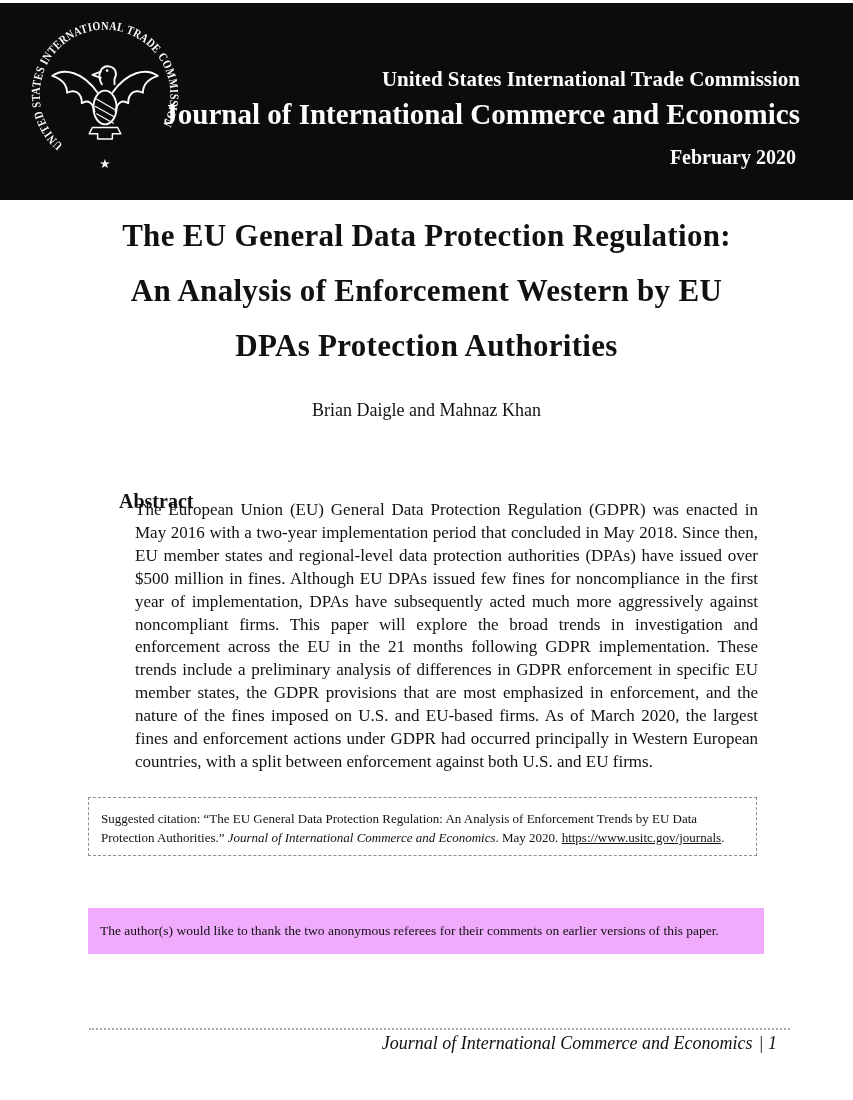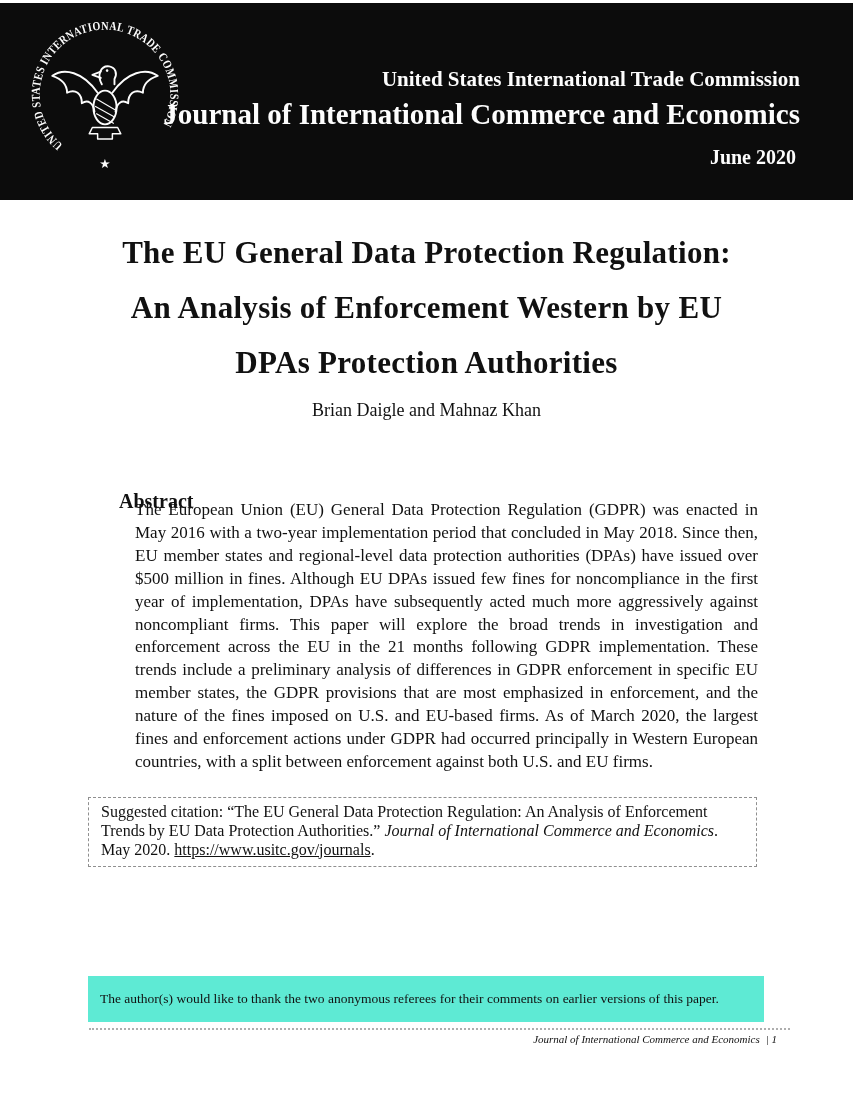--- a/index.html
+++ b/index.html
@@ -9,47 +9,47 @@
   
   .banner{position:absolute;top:3px;left:0;width:853px;height:197px;
           background:#0c0c0c;color:#fdfdfd;}
   .seal{position:absolute;left:26px;top:16px;width:158px;height:158px;}
   .b-line{position:absolute;font-weight:bold;line-height:1.15;white-space:nowrap;}
   .b1{right:53px;top:64px;font-size:21px;}
   .b2{right:53px;top:95px;font-size:29px;}
   .b3{right:57px;top:143px;font-size:20px;}
 
   
-  .title{position:absolute;top:225px;left:0;width:853px;margin:0;text-align:center;
+  .title{position:absolute;top:208px;left:0;width:853px;margin:0;text-align:center;
          font-size:31px;font-weight:bold;line-height:55px;letter-spacing:0.3px;}
   .title span{display:block;}
   .byline{position:absolute;top:400px;left:0;width:853px;text-align:center;font-size:18px;}
 
   
   .abs-head{position:absolute;left:119px;top:443px;font-size:20px;
             font-weight:bold;margin-top:47px;}
   .abs-body{position:absolute;left:119px;top:483px;width:623px;margin:16px;
             font-size:17px;line-height:22.9px;text-align:justify;}
 
   
   .cite-box{position:absolute;left:88px;top:797px;width:669px;box-sizing:border-box;
-            border:1px dashed #8f8f8f;padding:5px 11px 7px 12px;
-            font-size:16px;line-height:18.8px;text-align:left;font-family:Liberation Serif, serif;}
+            border:1px dashed #8f8f8f;padding:12px 11px 7px 12px;
+            font-size:13px;line-height:18.8px;text-align:left;font-family:Liberation Serif, serif;}
   .it{font-style:italic;}
   .u{text-decoration:underline;color:inherit;cursor:pointer;}
 
   
-  .ack{position:absolute;left:88px;top:976px;width:676px;height:46px;
-       background:#5eead4;box-sizing:border-box;display:flex;align-items:center;
+  .ack{position:absolute;left:88px;top:908px;width:676px;height:46px;
+       background:#f0abfc;box-sizing:border-box;display:flex;align-items:center;
        padding-left:12px;font-size:13.5px;white-space:nowrap;overflow:hidden;}
 
   
   .foot-rule{position:absolute;left:89px;top:1028px;width:701px;height:0;
              border-top:2px dotted #aeaeae;}
-  .footer{position:absolute;top:1033px;right:76px;font-size:11px;
+  .footer{position:absolute;top:1033px;right:76px;font-size:18px;
           font-style:italic;white-space:nowrap;}
   .footer .pg{margin-left:6px;}
 </style>
 </head>
 <body>
 
 <div class="page">
 
   <header class="banner">
     <svg class="seal" viewBox="0 0 150 150">
@@ -66,21 +66,21 @@
         <circle cx="77" cy="49" r="1.2" fill="#fdfdfd" stroke="none"></circle>
         <path d="M68,70 C54,50 36,46 25,54 C34,57 39,63 39,70 C47,66 53,71 53,80 C59,76 64,80 65,88"></path>
         <path d="M82,70 C96,50 114,46 125,54 C116,57 111,63 111,70 C103,66 97,71 97,80 C91,76 86,80 85,88"></path>
         <ellipse cx="75" cy="84" rx="11" ry="16"></ellipse>
         <path d="M67,76 L84,86 M66,83 L84,93 M67,90 L83,99" stroke-width="1.1"></path>
         <path d="M63,103 L87,103 L90,109 L82,109 L82,114 L68,114 L68,109 L60,109 Z" stroke-width="1.4"></path>
       </g>
     </svg>
     <div class="b-line b1">United States International Trade Commission</div>
     <div class="b-line b2">Journal of International Commerce and Economics</div>
-    <div class="b-line b3">June 2020</div>
+    <div class="b-line b3">February 2020</div>
   </header>
 
   <h1 class="title">
     <span>The EU General Data Protection Regulation:</span>
     <span>An Analysis of Enforcement Western by EU</span>
     <span>DPAs Protection Authorities</span>
   </h1>
 
   <div class="byline">Brian Daigle and Mahnaz Khan</div>
 

